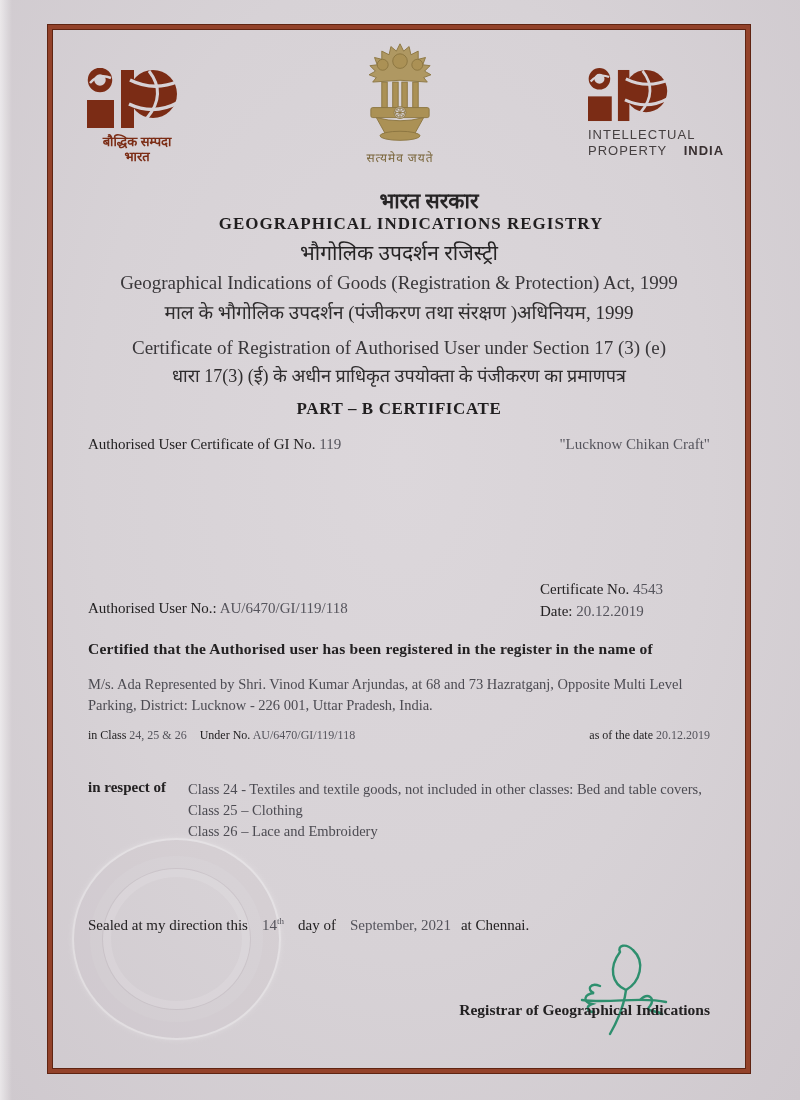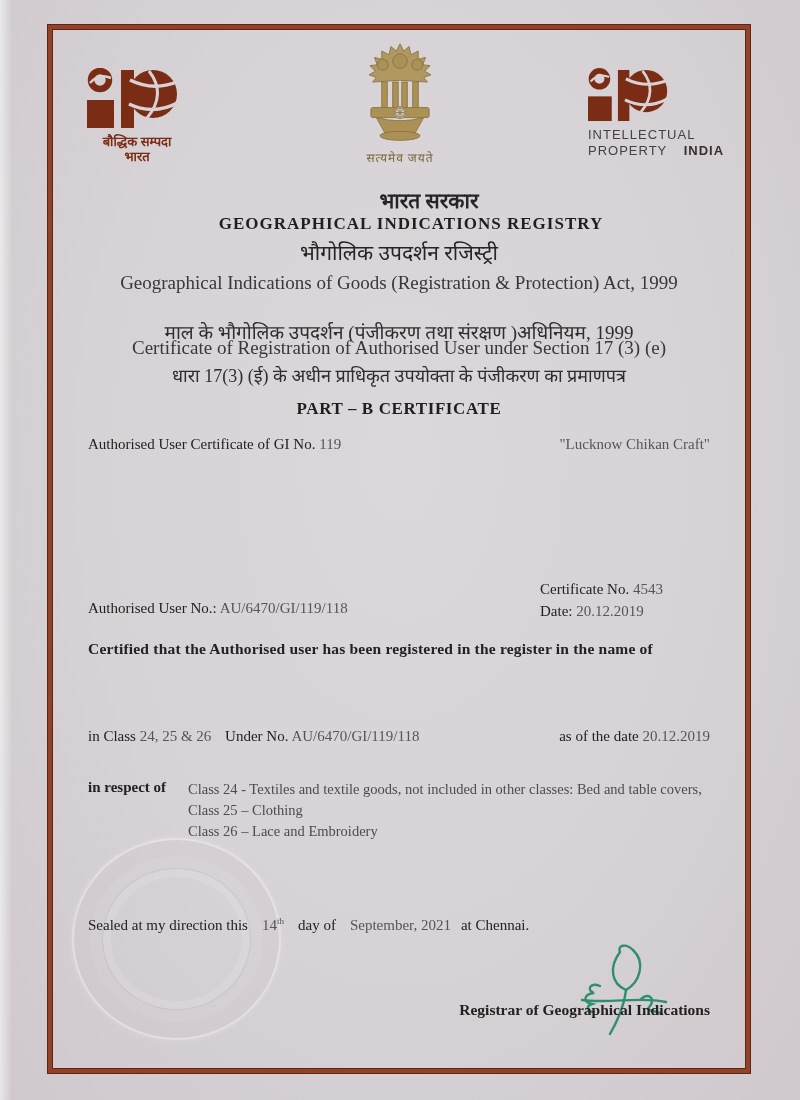--- a/index.html
+++ b/index.html
@@ -31,33 +31,33 @@
   .logo-caption-en{font-family:"Liberation Sans",sans-serif;font-size:13px;letter-spacing:1px;color:#453f40;line-height:16px;}
   .logo-caption-en b{color:#382f30;margin-left:12px;}
   .emblem-wrap{left:348px;top:42px;width:104px;text-align:center;}
   .emblem-motto{font-size:12px;color:#79653a;margin-top:1px;letter-spacing:1px;}
   
   .t-gov{top:160px;font-size:17px;font-weight:700;letter-spacing:1.5px;color:#201e1f;}
   .t-gov-hi{top:186px;font-size:21px;font-weight:600;color:#262425;padding-left:30px;}
   .t-reg{top:214px;font-size:17px;font-weight:700;letter-spacing:1px;color:#201e1f;margin-left:12px;}
   .t-reg-hi{top:238px;font-size:21px;font-weight:400;color:#262425;}
   .t-act{top:272px;font-size:19px;color:#39373a;}
-  .t-act-hi{top:299px;font-size:19px;color:#2e2c2d;margin-top:20px;}
+  .t-act-hi{top:299px;font-size:19px;color:#2e2c2d;}
   .t-sec{top:337px;font-size:19px;color:#39373a;}
   .t-sec-hi{top:363px;font-size:18px;color:#2e2c2d;}
   .t-part{top:399px;font-size:17px;font-weight:700;letter-spacing:.6px;color:#201e1f;}
   
   .lbl{font-weight:400;color:#232122;margin-top:29px;}
   .val{color:#55545c;}
   .row-gi{top:436px;left:88px;width:622px;display:flex;justify-content:space-between;font-size:15px;}
   .certno-block{top:578px;left:540px;font-size:15px;line-height:22px;}
   .au-row{top:600px;left:88px;font-size:15px;}
   .certified-row{top:640px;left:88px;font-size:15.5px;font-weight:700;color:#232122;letter-spacing:.2px;}
   .registrant{top:674px;left:88px;width:642px;font-size:14.5px;line-height:21px;color:#4c4b52;}
-  .class-row{top:728px;left:88px;width:622px;display:flex;justify-content:space-between;font-size:15px;gap:24px;}
+  .class-row{top:728px;left:88px;width:622px;display:flex;justify-content:space-between;font-size:12px;gap:24px;}
   .respect-row{top:779px;left:88px;width:630px;display:flex;font-size:15px;}
   .respect-label{font-weight:700;color:#232122;width:100px;flex:0 0 100px;}
   .class-list{width:516px;font-size:14.5px;line-height:21px;color:#4c4b52;}
   .sealed-row{top:916px;left:88px;font-size:15px;}
   .sealed-row .gap{display:inline-block;width:14px;}
   sup{font-size:9px;}
   .registrar-row{top:1001px;left:48px;width:662px;text-align:right;font-size:15.5px;font-weight:700;color:#232122;}
   
   .emboss{left:72px;top:838px;width:205px;height:198px;border-radius:50%;
     border:2px solid rgba(255,255,255,.5);
@@ -161,20 +161,21 @@
     </div>
   </div>
 
   <div class="abs au-row">
     <span class="lbl">Authorised User No.:</span>
     <span class="val">AU/6470/GI/119/118</span>
   </div>
 
   <div class="abs certified-row">Certified that the Authorised user has been registered in the register in the name of</div>
 
+  <div class="abs registrant">M/s. Ada Represented by Shri. Vinod Kumar Arjundas, at 68 and 73 Hazratganj, Opposite Multi Level Parking, District: Lucknow - 226 001, Uttar Pradesh, India.</div>
 
   <div class="abs class-row">
     <span>
       <span class="lbl">in Class</span>
       <span class="val">24, 25 &amp; 26</span>
       <span class="lbl" style="margin-left:10px">Under No.</span>
       <span class="val">AU/6470/GI/119/118</span>
     </span>
     <span>
       <span class="lbl">as of the date</span>

